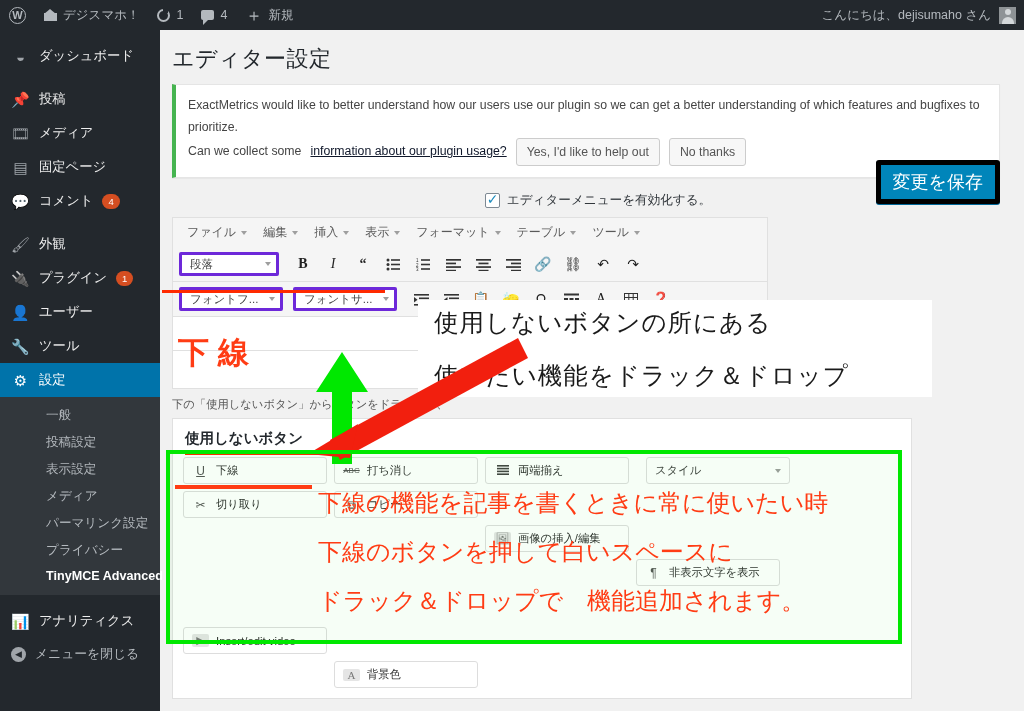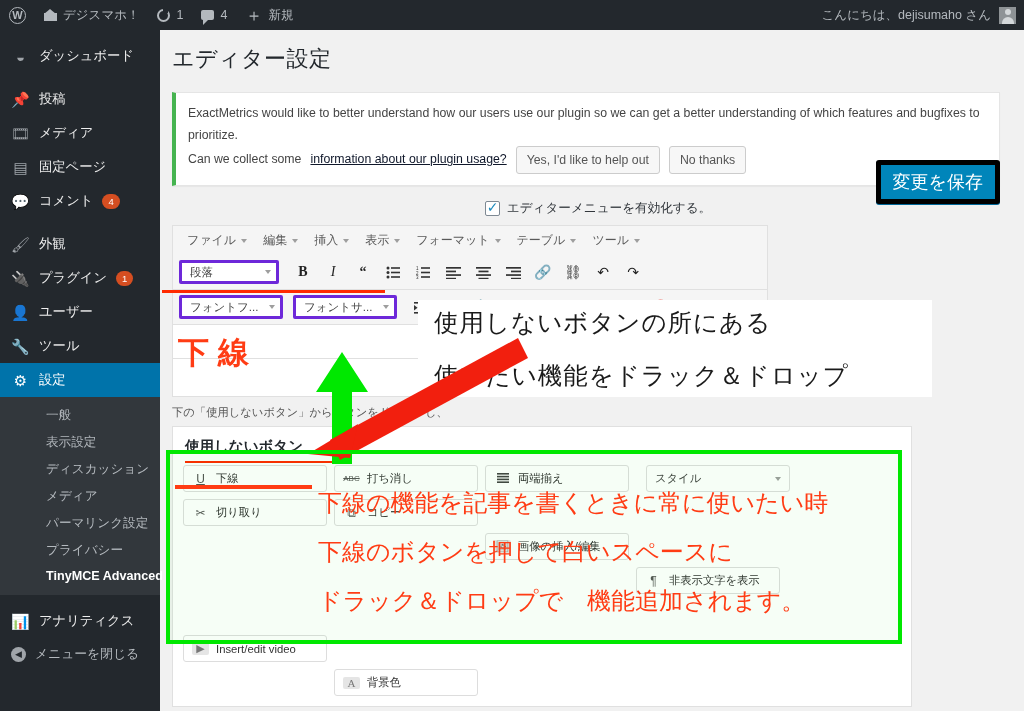--- a/index.html
+++ b/index.html
@@ -57,21 +57,21 @@
   .submenu { background:#32373c; padding: 5px 0 7px 16px; }
   .sub-item { padding: 5px 0 5px 30px; font-size: 12.6px; color:#b4b9be; white-space: nowrap; }
   .sub-item.active { color:#fff; font-weight: bold; }
   .collapse-item { display:flex; align-items:center; gap:9px; height:32px; padding-left:11px;
                    color:#b4b9be; font-size:12.8px; }
   .collapse-icon { width:15px;height:15px;border-radius:50%;background:#a0a5aa;color:#23282d;
                    font-size:9px;display:flex;align-items:center;justify-content:center;}
 
   
   .content { position: absolute; top: 30px; left: 160px; width: 864px; height: 681px; background:#f1f1f1; }
-  .page-title { font-size: 22px; font-weight: 400; color:#23282d; padding: 14px 0 18px 12px; letter-spacing:.5px;border-radius:12px; }
+  .page-title { font-size: 22px; font-weight: 400; color:#23282d; padding: 14px 0 10px 12px; letter-spacing:.5px;border-radius:12px; }
 
   .notice {
     margin: 0 24px 0 12px; background:#fff; border:1px solid #e5e5e5; border-left: 4px solid #46b450;
     padding: 10px 12px 11px 12px; font-size: 12.3px; color:#444; line-height: 1.75;
     box-shadow: 0 1px 1px rgba(0,0,0,.04);
   }
   .notice a { color:#0f172a; text-decoration: underline; }
   .notice-line2 { display:flex; align-items:center; gap:9px; flex-wrap: wrap; }
   .btn-secondary {
     background:#f7f7f7; border:1px solid #ccc; border-radius:3px; color:#555;
@@ -227,22 +227,22 @@
       <span class="mi-icon">🔧</span>
       <span>ツール</span>
     </div>
     <div class="menu-item current">
       <span class="mi-icon">⚙</span>
       <span>設定</span>
     </div>
 
     <div class="submenu">
       <div class="sub-item">一般</div>
+      <div class="sub-item">投稿設定</div>
       <div class="sub-item">表示設定</div>
-      <div class="sub-item">ディスカッション</div>
       <div class="sub-item">メディア</div>
       <div class="sub-item">パーマリンク設定</div>
       <div class="sub-item">プライバシー</div>
       <div class="sub-item active">TinyMCE Advanced</div>
     </div>
 
     <div class="menu-sep"></div>
     <div class="menu-item">
       <span class="mi-icon">📊</span>
       <span>アナリティクス</span>

